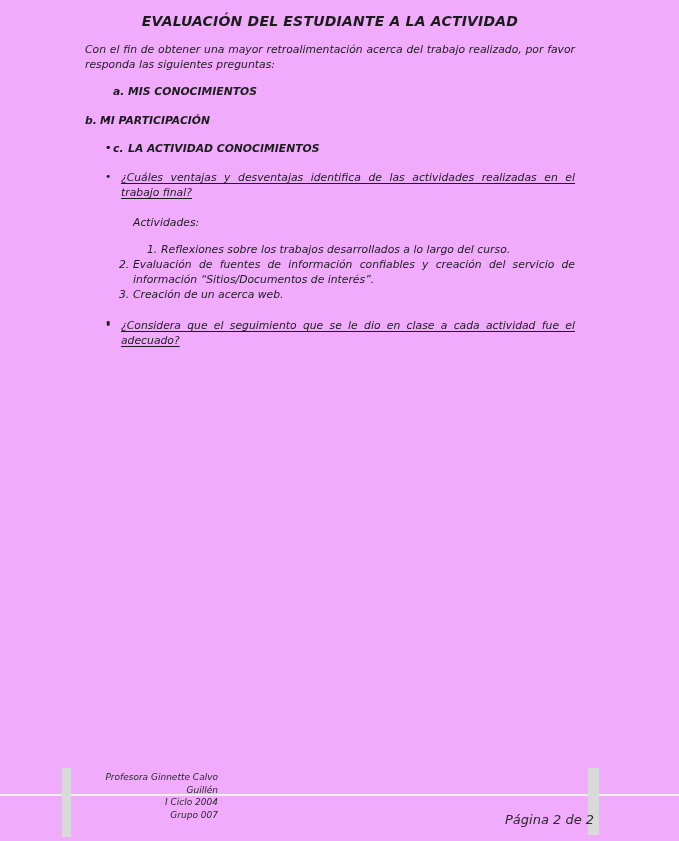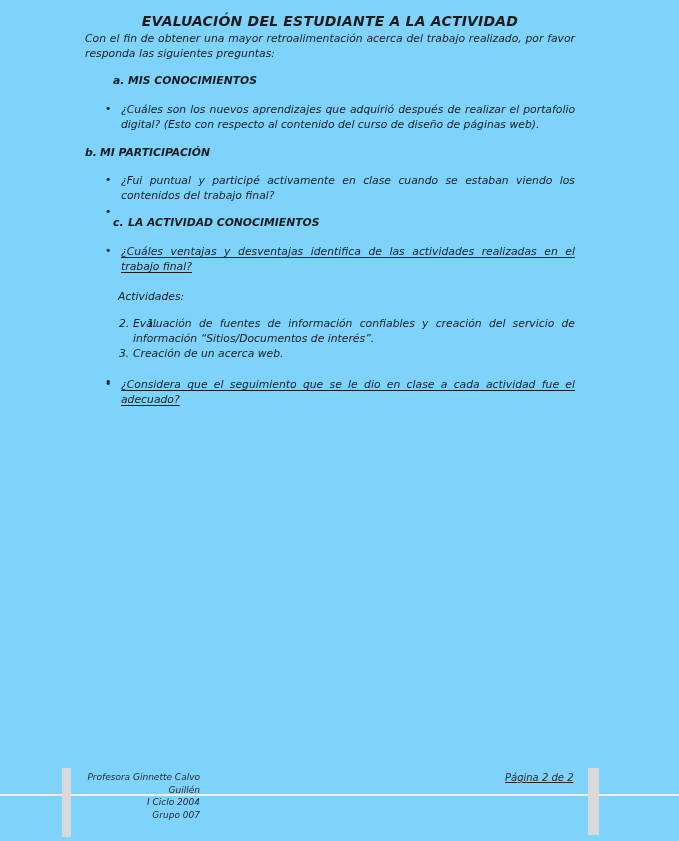--- a/index.html
+++ b/index.html
@@ -1,136 +1,134 @@
 <!DOCTYPE html>
 <html><head>
 <meta charset="utf-8">
 <style>
   * { margin: 0; padding: 0; box-sizing: border-box; }
   html, body { background: #ffffff; }
   .page {
     position: relative;
     width: 679px;
     height: 841px;
-    background: #7dd3fc;
+    background: #f0abfc;
     font-family: "DejaVu Sans", sans-serif;
     font-style: italic;
     color: #1c1c1c;
     overflow: hidden;
   }
   .content {
     position: absolute;
     left: 85px;
     top: 0;
     width: 490px;
     padding-top: 12px;
     font-size: 10.8px;
     line-height: 15px;
   }
   .title { text-align: center; font-weight: bold; font-size: 14px; line-height: 19px; letter-spacing: 0.2px; }
   .title .tline { display: block; }
-  .intro { margin-top: 0; text-align: justify; font-style: italic; }
+  .intro { margin-top: 11px; text-align: justify; font-style: italic; }
   .section-heading { font-weight: bold; }
   .sec-label { display: inline-block; width: 15px; }
   .mt12 { margin-top: 12px; margin-left: 28px; }
   .mt13 { margin-top: 13px; }
   .mt14 { margin-top: 14px; }
   .mt15 { margin-top: 15px; }
   .mt16 { margin-top: 16px; }
   .mt2  { margin-top: 2px; }
   .bullet {
     position: relative;
     padding-left: 36px;
     text-align: justify;
   }
   .bullet .bullet-dot {
     position: absolute;
     left: 20px;
     top: -1px;
     font-style: normal;
   }
   .underlined { text-decoration: underline; text-underline-offset: 2px; }
-  .activities-label { margin-left: 33px; }
+  .activities-label { margin-left: 48px; }
   .numitem {
     position: relative;
     padding-left: 48px;
     text-align: justify;
   }
   .numitem .num { position: absolute; left: 34px; }
   
   .footer-rule {
     position: absolute;
     left: 0; top: 794px;
     width: 679px; height: 2px;
     background: #eeeeee;
   }
   .edge-bar { position: absolute; background: #d9d9d9; }
   .edge-bar.left  { left: 62px;  top: 768px; width: 9px;  height: 69px; }
   .edge-bar.right { left: 588px; top: 768px; width: 11px; height: 67px; }
   .footer-left {
     position: absolute;
-    left: 66px; top: 771px;
+    left: 84px; top: 771px;
     width: 134px;
     text-align: right;
     font-size: 9px;
     line-height: 12.5px;
     color: #2a2a2a;
   }
   .footer-left span { display: block; }
   .footer-page {
     position: absolute;
-    left: 505px; top: 772px;
-    font-size: 10px;
+    left: 505px; top: 812px;
+    font-size: 13px;
     color: #2a2a2a;
-    text-decoration: underline;
   }
 </style>
 </head>
 <body>
 
 <div class="page">
   <div class="content">
 
     <h1 class="title">
       <span class="tline">EVALUACIÓN DEL ESTUDIANTE A LA ACTIVIDAD</span>
     </h1>
 
     <p class="intro">Con el fin de obtener una mayor retroalimentación acerca del trabajo realizado, por favor responda las siguientes preguntas:</p>
 
     <div class="section-heading mt12">
       <span class="sec-label">a.</span><span>MIS CONOCIMIENTOS</span>
     </div>
     <div class="bullet mt14">
       <span class="bullet-dot">•</span>
-      <span>¿Cuáles son los nuevos aprendizajes que adquirió después de realizar el portafolio digital? (Esto con respecto al contenido del curso de diseño de páginas web).</span>
     </div>
 
     <div class="section-heading mt13">
       <span class="sec-label">b.</span><span>MI PARTICIPACIÓN</span>
     </div>
     <div class="bullet mt13">
       <span class="bullet-dot">•</span>
-      <span>¿Fui puntual y participé activamente en clase cuando se estaban viendo los contenidos del trabajo final?</span>
     </div>
     <div class="bullet mt2">
       <span class="bullet-dot">•</span>
     </div>
 
     <div class="section-heading mt12">
       <span class="sec-label">c.</span><span>LA ACTIVIDAD CONOCIMIENTOS</span>
     </div>
     <div class="bullet mt14">
       <span class="bullet-dot">•</span>
       <span class="underlined">¿Cuáles ventajas y desventajas identifica de las actividades realizadas en el trabajo final?</span>
     </div>
 
     <div class="activities-label mt15">Actividades:</div>
 
     <div class="numitem mt12">
       <span class="num">1.</span>
+      <span>Reflexiones sobre los trabajos desarrollados a lo largo del curso.</span>
     </div>
     <div class="numitem">
       <span class="num">2.</span>
       <span>Evaluación de fuentes de información confiables y creación del servicio de información “Sitios/Documentos de interés”.</span>
     </div>
     <div class="numitem">
       <span class="num">3.</span>
       <span>Creación de un acerca web.</span>
     </div>
 

